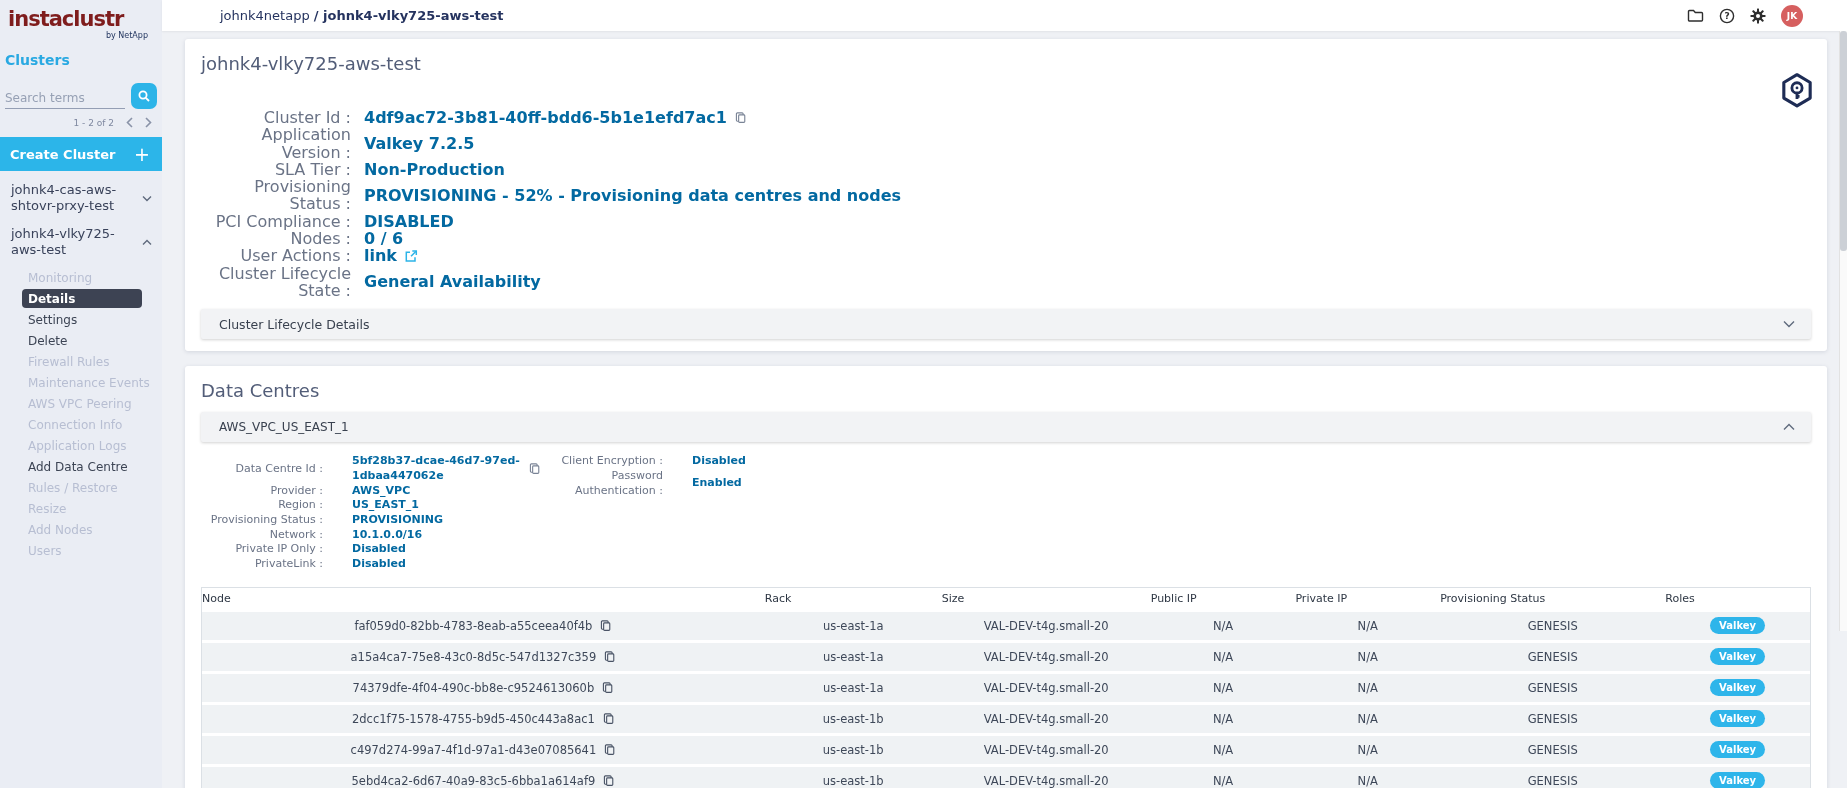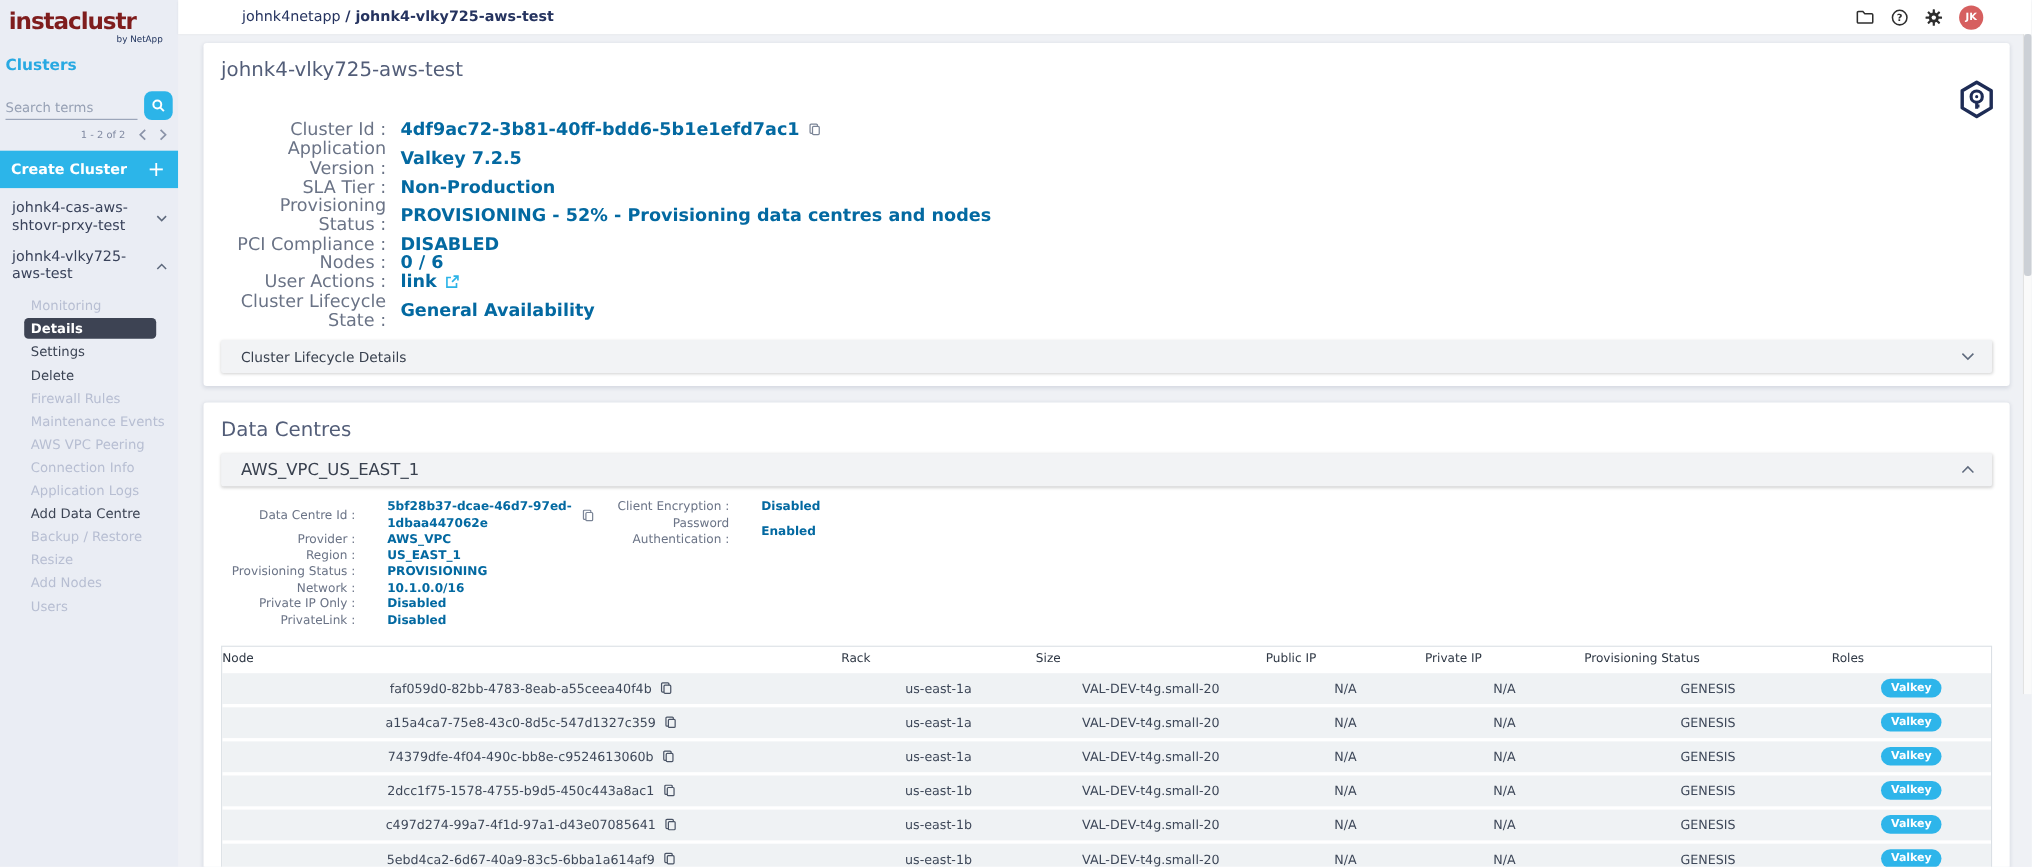--- a/index.html
+++ b/index.html
@@ -43,21 +43,21 @@
   .page-title, .section-title { font-size:18px; color:#525d78; line-height:24px; }
   .hex-icon { position:absolute; top:33px; right:13px; }
 
   .details-list { margin-top:33px; }
   .detail-row { display:flex; font-size:16px; line-height:17.3px; color:#6a7386; align-items:center; }
   .dlabel { flex:0 0 150px; width:150px; text-align:right; }
   .dvalue { margin-left:13px; font-weight:bold; color:#0369a1; display:flex; align-items:center; gap:7px; }
   .accordion { margin-top:10px; height:30px; background:#f2f3f5; border-radius:2px; box-shadow:0 1px 3px rgba(0,0,0,0.18); display:flex; align-items:center; justify-content:space-between; padding:0 16px 0 18px; font-size:12.5px; color:#39414f; cursor:pointer; }
 
   .card2 { margin-top:15px; padding:13px 16px 18px 16px; }
-  .dc-accordion { margin-top:9px; font-size:15px;gap:12px; }
+  .dc-accordion { margin-top:9px; font-size:12px;gap:12px; }
   .dc-details { display:flex; margin-top:12px; }
   .dc-col-left { width:340px; flex:0 0 340px; }
   .dc-col-right .dlabel { flex:0 0 150px; width:150px; }
   .dc-details .detail-row { font-size:11px; line-height:14.7px; }
   .dc-details .dlabel { flex:0 0 122px; width:122px; }
   .dc-details .dvalue { margin-left:29px; }
 
   
   .dtable { margin-top:15px; border:1px solid #dbe0e5; background:#fff; }
   .thead { display:flex; height:21px; align-items:center; }
@@ -154,21 +154,21 @@
           <div class="mi m-disabled">
     <span class="mi-label">Connection Info</span>
   </div>
           <div class="mi m-disabled">
     <span class="mi-label">Application Logs</span>
   </div>
           <div class="mi m-normal">
     <span class="mi-label">Add Data Centre</span>
   </div>
           <div class="mi m-disabled">
-    <span class="mi-label">Backup / Restore</span>
+    <span class="mi-label">Rules / Restore</span>
   </div>
           <div class="mi m-disabled">
     <span class="mi-label">Resize</span>
   </div>
           <div class="mi m-disabled">
     <span class="mi-label">Add Nodes</span>
   </div>
           <div class="mi m-disabled">
     <span class="mi-label">Users</span>
   </div>

